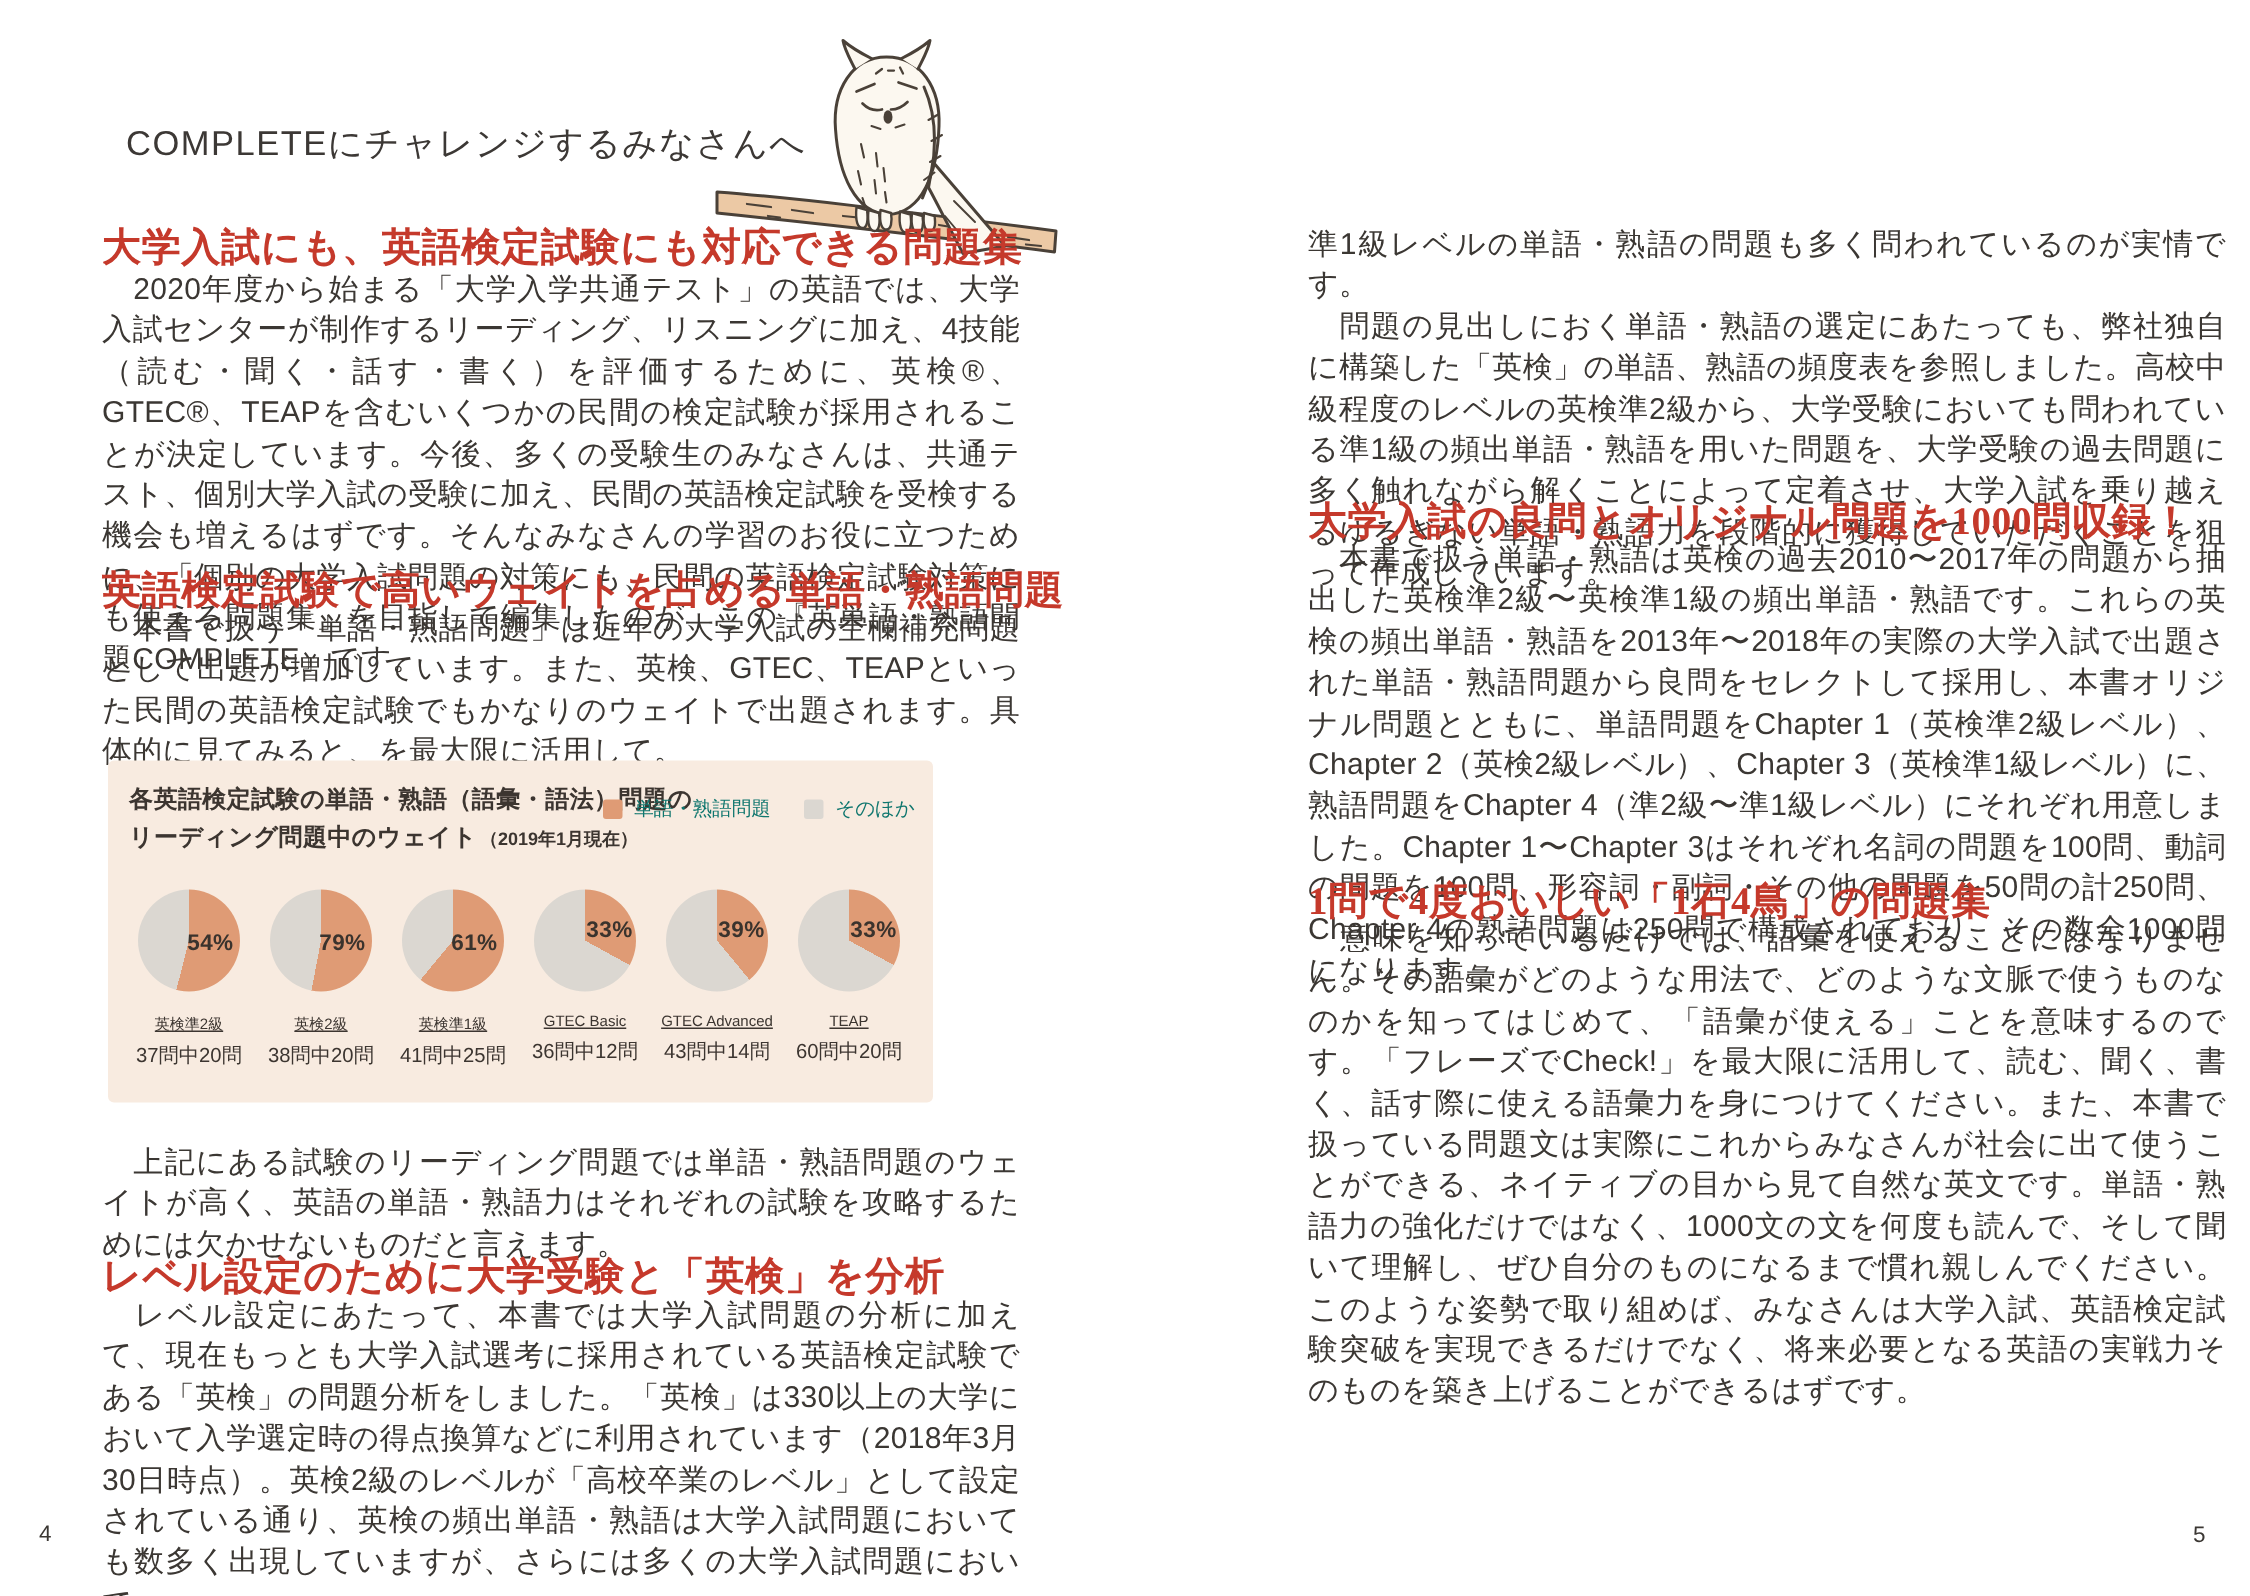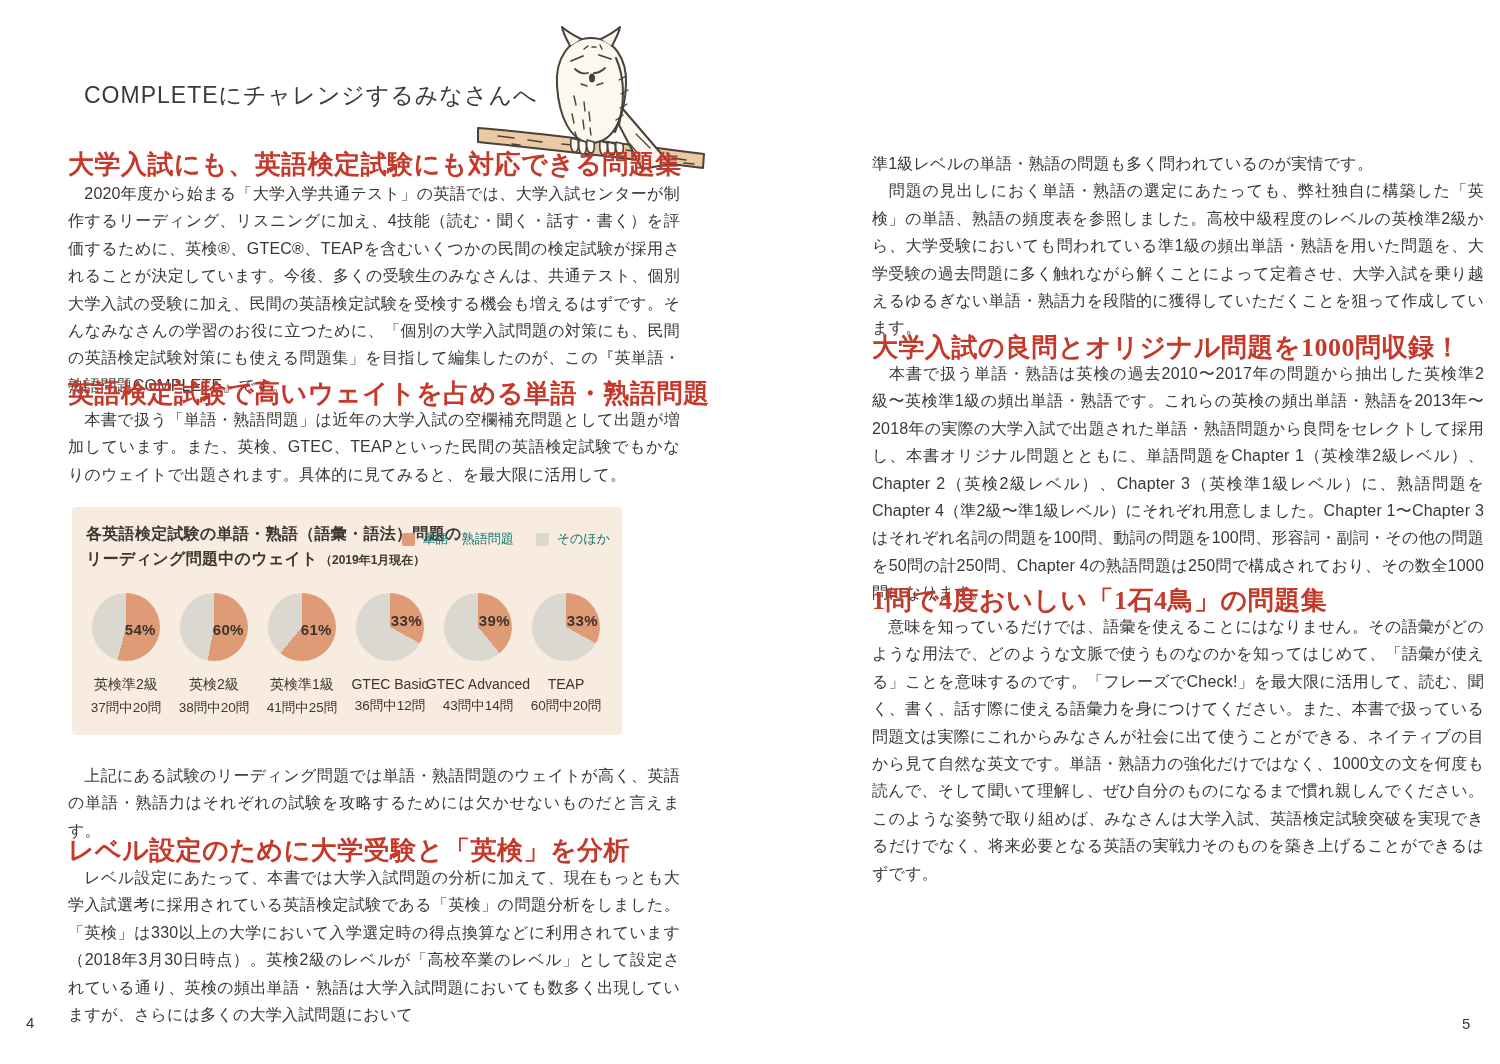--- a/index.html
+++ b/index.html
@@ -13,21 +13,21 @@
 
   .doc-title{
     position:absolute;margin:16px;font-size:23px;font-weight:500;letter-spacing:1px;
     color:#3C3835;white-space:nowrap;
   }
   .red-heading{
     position:absolute;margin:0;font-size:26px;font-weight:700;letter-spacing:.5px;
     color:var(--accent,#C5392B);white-space:nowrap;font-family:Liberation Serif, serif;
   }
   .bp{
-    position:absolute;margin:0;font-size:16px;line-height:27.4px;letter-spacing:.2px;
+    position:absolute;margin:0;font-size:20px;line-height:27.4px;letter-spacing:.2px;
     text-align:justify;color:var(--text,#3B3733);
   }
   .pagenum{position:absolute;font-size:15px;color:#3B3733;}
 
   
   .chart-box{
     position:absolute;left:72px;top:507px;width:550px;height:228px;
     background:var(--chartbg,#F8EBE0);border-radius:4px;
   }
   .chart-title{
@@ -43,21 +43,21 @@
   .legend .gap{width:6px;}
   .pies{position:absolute;left:10px;top:86px;display:flex;}
   .pie-item{width:88px;display:flex;flex-direction:column;align-items:center;}
   .pie{position:relative;width:68px;height:68px;border-radius:50%;}
   .pct{
     position:absolute;transform:translate(-50%,-50%);
     font-size:15px;font-weight:600;color:#3A332D;letter-spacing:.3px;
   }
   .pct.big{left:71%;top:53%;text-align:center;}
   .pct.low{left:74%;top:40%;}
-  .pie-label{margin-top:15px;font-size:14px;font-weight:500;color:#3C3530;white-space:nowrap;text-align:center;}
+  .pie-label{margin-top:15px;font-size:10px;font-weight:500;color:#3C3530;white-space:nowrap;text-align:center;text-decoration:underline;}
   .pie-sublabel{margin-top:5px;font-size:13.5px;font-weight:500;color:#3C3530;white-space:nowrap;text-align:right;}
 
   .owl{position:absolute;left:476px;top:22px;}
 </style>
 </head>
 <body>
 
 <div class="spread">
 
   <main class="page page-left">
@@ -122,21 +122,21 @@
       <div class="pies" id="pies">
           <div class="pie-item">
             <div class="pie" style="background: conic-gradient(rgb(223, 155, 117) 0deg, rgb(223, 155, 117) 54%, rgb(219, 215, 209) 54%, rgb(219, 215, 209) 100%);">
               <span class="pct big">54%</span>
             </div>
             <div class="pie-label">英検準2級</div>
             <div class="pie-sublabel">37問中20問</div>
           </div>
           <div class="pie-item">
             <div class="pie" style="background: conic-gradient(rgb(223, 155, 117) 0deg, rgb(223, 155, 117) 53%, rgb(219, 215, 209) 53%, rgb(219, 215, 209) 100%);">
-              <span class="pct big">60%</span>
+              <span class="pct big">79%</span>
             </div>
             <div class="pie-label">英検2級</div>
             <div class="pie-sublabel">38問中20問</div>
           </div>
           <div class="pie-item">
             <div class="pie" style="background: conic-gradient(rgb(223, 155, 117) 0deg, rgb(223, 155, 117) 61%, rgb(219, 215, 209) 61%, rgb(219, 215, 209) 100%);">
               <span class="pct big">61%</span>
             </div>
             <div class="pie-label">英検準1級</div>
             <div class="pie-sublabel">41問中25問</div>

